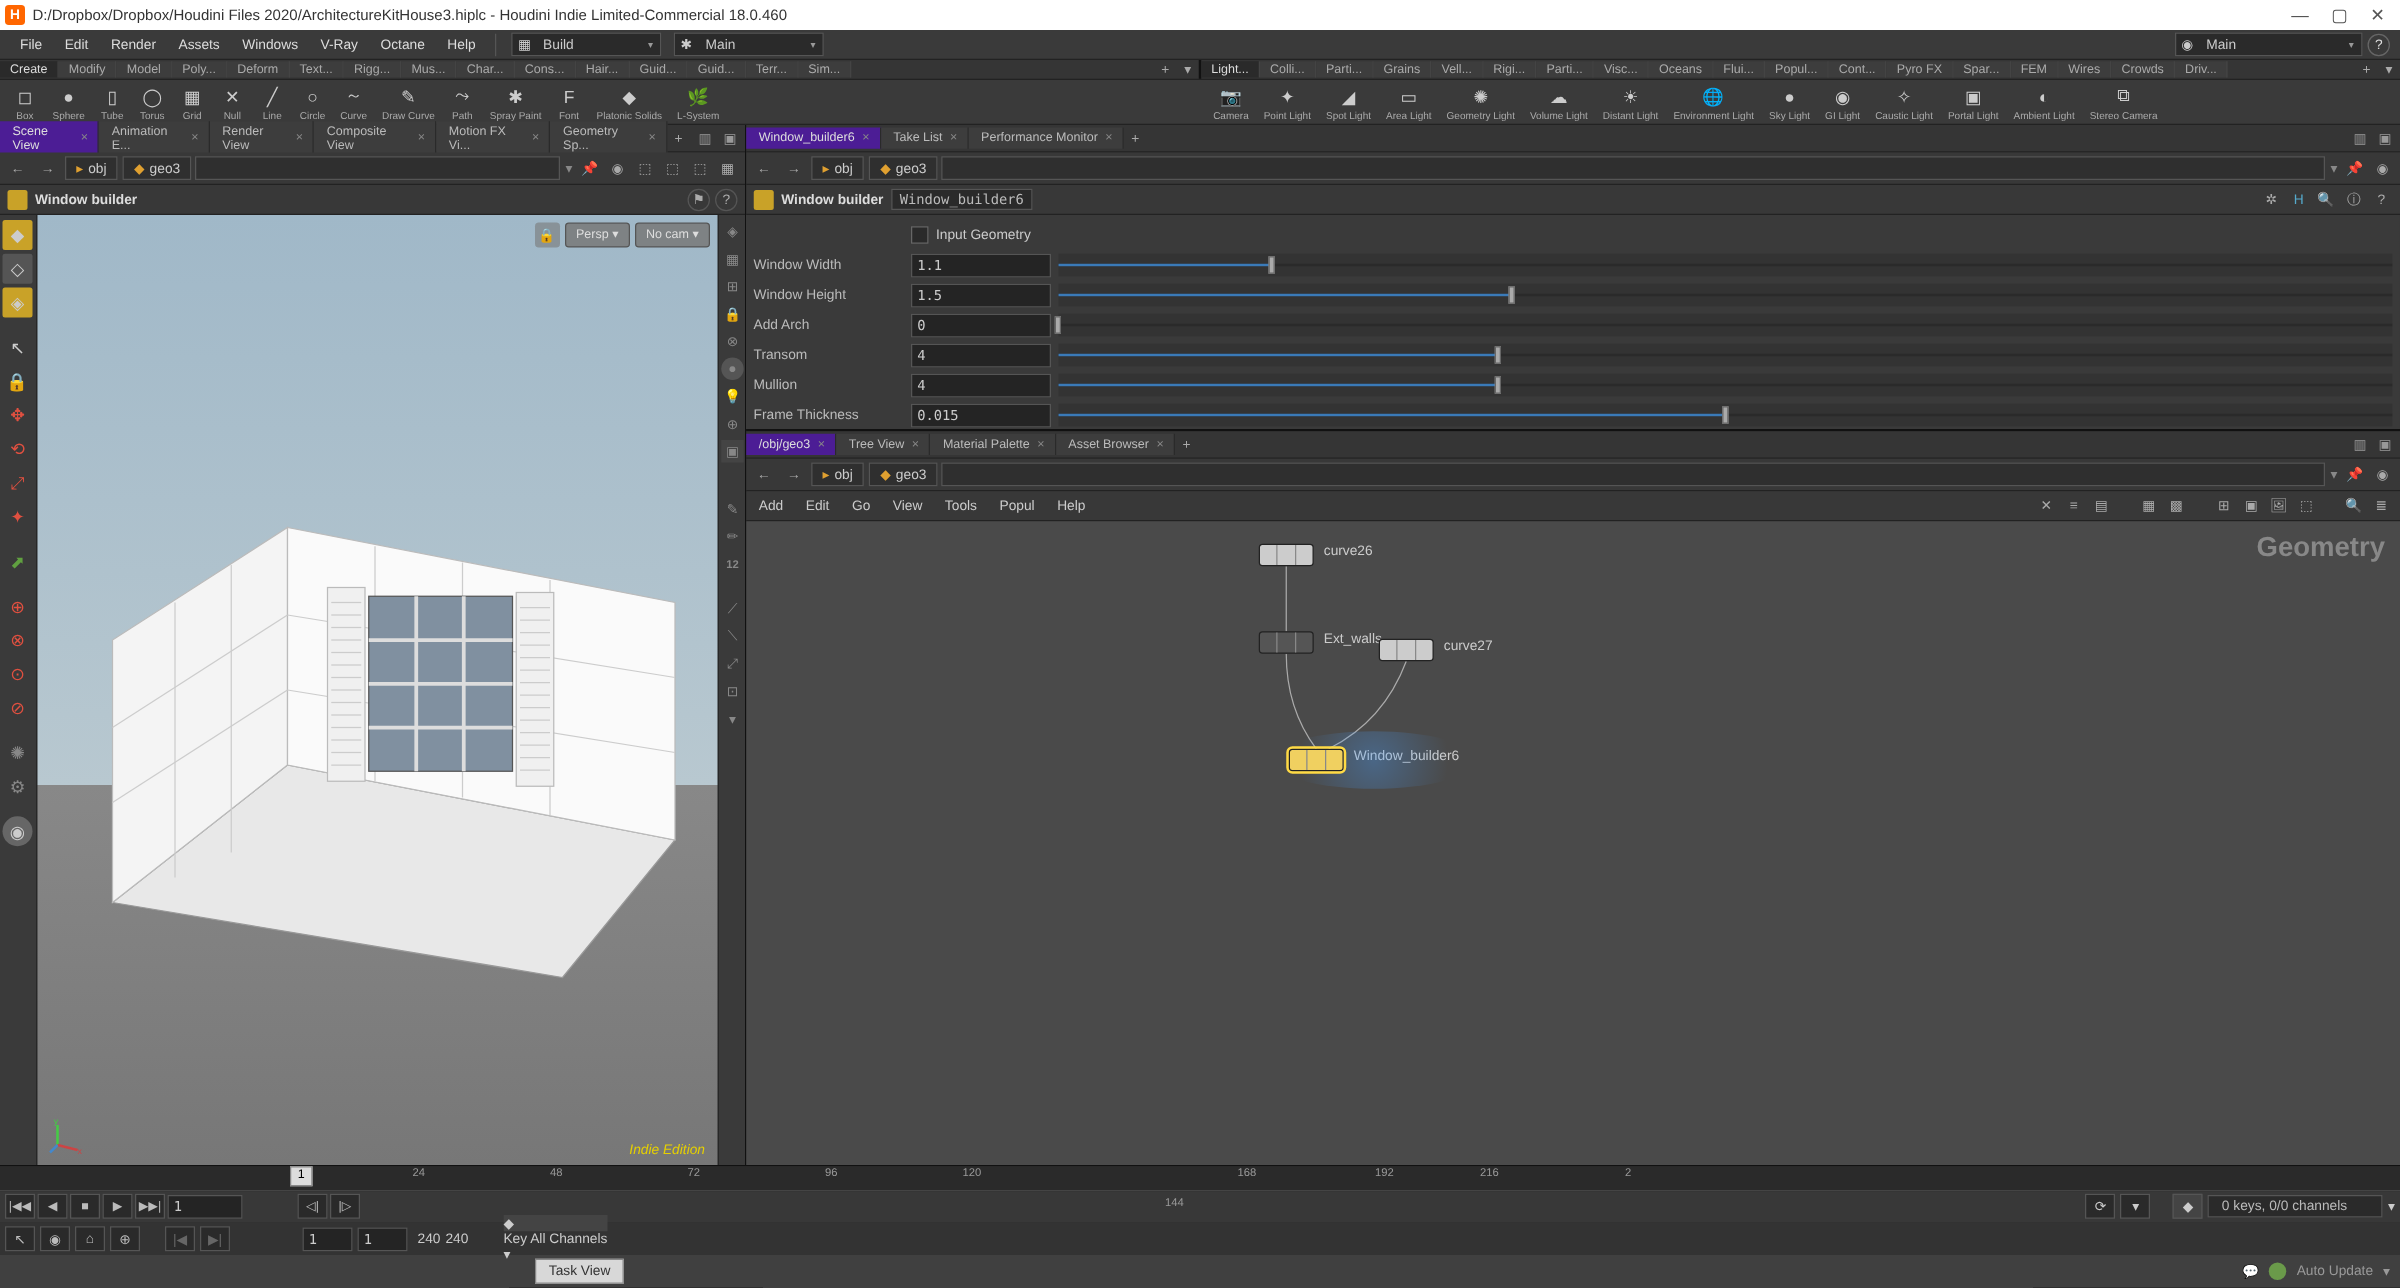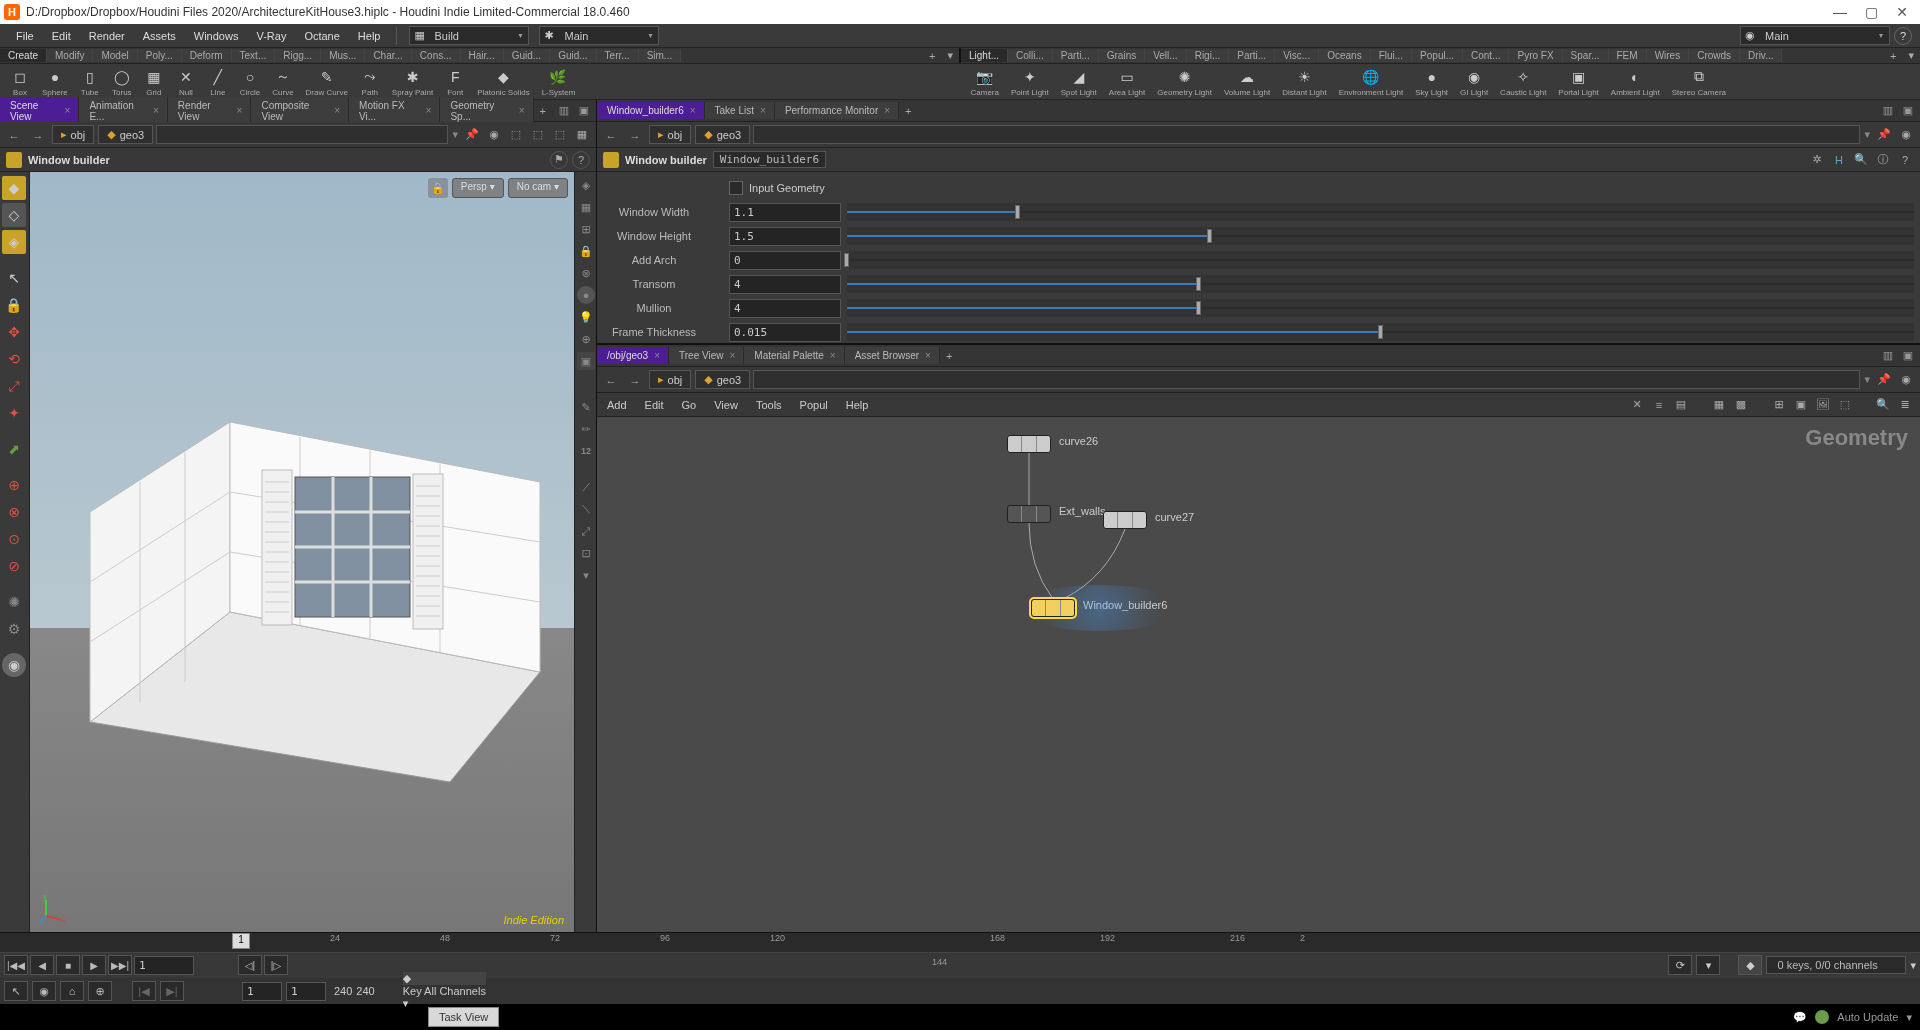--- a/index.html
+++ b/index.html
@@ -84,21 +84,21 @@
 .param-pane { height:245px; display:flex; flex-direction:column; border-bottom:2px solid #111;}
 .param-header { height:24px; background:#383838; display:flex; align-items:center; padding:0 6px; gap:6px; border-bottom:1px solid #222;}
 .param-header .folder { width:16px; height:16px; background:#c9a228; border-radius:2px;}
 .param-header .name { color:#ddd; font-weight:bold;}
 .param-header .field { background:#2a2a2a; border:1px solid #555; padding:1px 6px; color:#bbb; font-family:monospace; font-size:11px;}
 .param-header .ricons { margin-left:auto; display:flex; gap:4px;}
 .param-header .ricons span { width:18px; height:18px; display:flex; align-items:center; justify-content:center; color:#aaa; cursor:pointer;}
 
 .param-body { flex:1; overflow-y:auto; background:#3a3a3a; padding:4px 0;}
 .param-row { display:flex; align-items:center; height:24px; padding:0 6px; }
-.param-row .plabel { width:126px; text-align:center; color:#bbb; font-size:11px; padding-right:24px;}
+.param-row .plabel { width:126px; text-align:left; color:#bbb; font-size:11px; padding-right:24px;}
 .param-row .pcheck { width:14px; height:14px; border:1px solid #666; background:#2a2a2a; margin-right:6px;}
 .param-row .pval { width:112px; background:#242424; border:1px solid #555; padding:2px 4px; color:#ccc; font-family:monospace; font-size:11px; height:19px;}
 .param-row .pslider { flex:1; height:18px; margin-left:6px; position:relative; background:#333;}
 .param-row .pslider .track { position:absolute; top:8px; left:0; right:0; height:2px; background:#2a2a2a;}
 .param-row .pslider .fill { position:absolute; top:8px; left:0; height:2px; background:#3a7ab8;}
 .param-row .pslider .handle { position:absolute; top:2px; width:5px; height:14px; background:#aaa; border:1px solid #666;}
 
 
 .network-pane { flex:1; display:flex; flex-direction:column;}
 .net-toolbar { height:24px; background:#383838; display:flex; align-items:center; padding:0 6px; gap:10px; border-bottom:1px solid #222;}
@@ -124,21 +124,21 @@
 .playbar .btn { width:24px; height:20px; background:#2a2a2a; border:1px solid #555; display:flex; align-items:center; justify-content:center; cursor:pointer; color:#bbb; font-size:10px;}
 .playbar .fld { width:60px; height:19px; background:#242424; border:1px solid #555; color:#ccc; padding:0 4px; font-family:monospace; font-size:11px;}
 .playbar .right-group { display:flex; gap:4px; align-items:center; margin-left:8px;}
 .playbar .rbtn { width:24px; height:20px; background:#2a2a2a; border:1px solid #555; display:flex; align-items:center; justify-content:center; cursor:pointer;}
 .playbar .status { background:#2a2a2a; border:1px solid #555; padding:2px 10px; color:#bbb; min-width:140px;}
 .bottombar { height:26px; display:flex; align-items:center; padding:0 4px; gap:4px; background:#333;}
 .bottombar .btn { width:24px; height:20px; background:#2a2a2a; border:1px solid #555; display:flex; align-items:center; justify-content:center; cursor:pointer; color:#bbb;}
 .bottombar .fld2 { width:40px; background:#242424; border:1px solid #555; padding:2px 4px; font-family:monospace; font-size:11px;}
 
 
-.statusbar { height:26px; background:#000000; display:flex; align-items:center; padding:0 8px;}
+.statusbar { height:26px; background:#404040; display:flex; align-items:center; padding:0 8px;}
 .statusbar .taskview { background:#d8d8d8; color:#333; padding:3px 10px; border:1px solid #888; margin-left:420px;}
 .statusbar .right { margin-left:auto; display:flex; align-items:center; gap:8px; color:#999;}
 .statusbar .circle { width:14px; height:14px; border-radius:50%; background:#6a9a4a;}
 
 svg { display:block;}
 </style>
 </head>
 <body>
 
 <div class="titlebar">
@@ -775,21 +775,21 @@
   <div class="time-ruler">
     <div class="cursor" style="left:232px;">1</div>
     <span class="tick" style="left:330px;">24</span>
     <span class="tick" style="left:440px;">48</span>
     <span class="tick" style="left:550px;">72</span>
     <span class="tick" style="left:660px;">96</span>
     <span class="tick" style="left:770px;">120</span>
     <span class="tick" style="left:932px;margin-top:24px;">144</span>
     <span class="tick" style="left:990px;">168</span>
     <span class="tick" style="left:1100px;">192</span>
-    <span class="tick" style="left:1230px;">216</span>
+    <span class="tick" style="left:1184px;">216</span>
     <span class="tick" style="left:1300px;">2</span>
   </div>
   <div class="playbar">
     <div class="btn">|◀◀</div>
     <div class="btn">◀</div>
     <div class="btn">■</div>
     <div class="btn">▶</div>
     <div class="btn">▶▶|</div>
     <input class="fld" value="1" style="">
     <div style="flex:0 0 40px;"></div>

